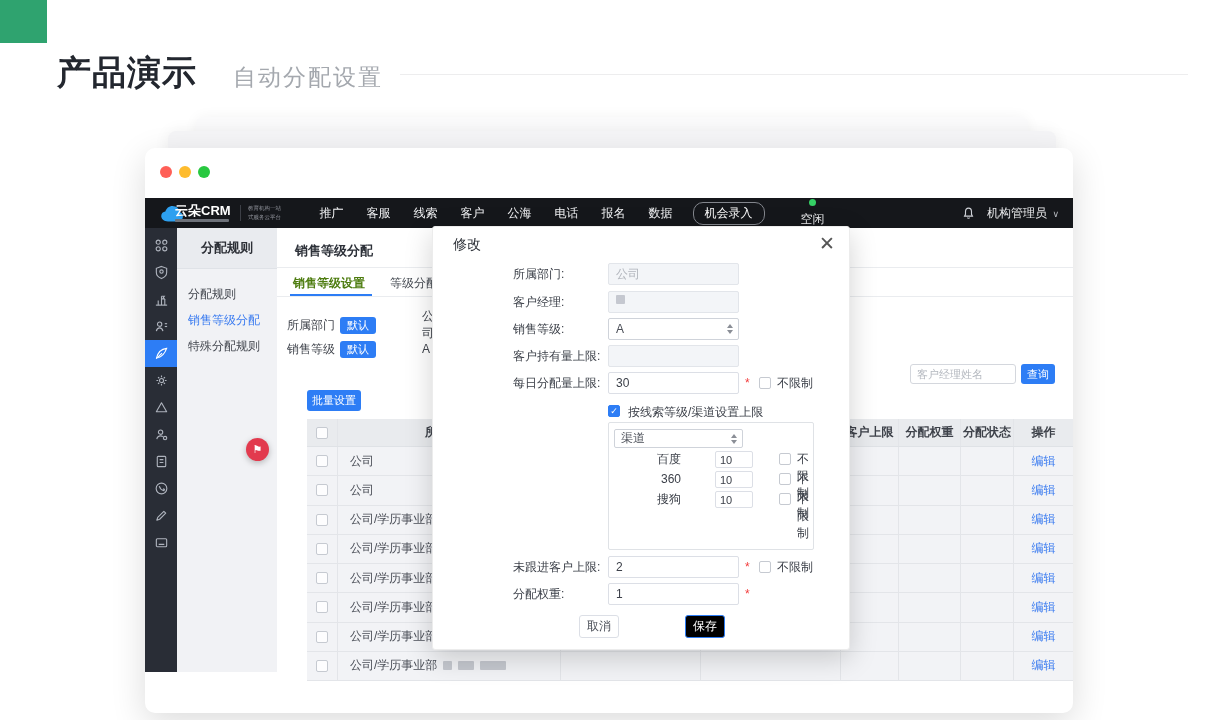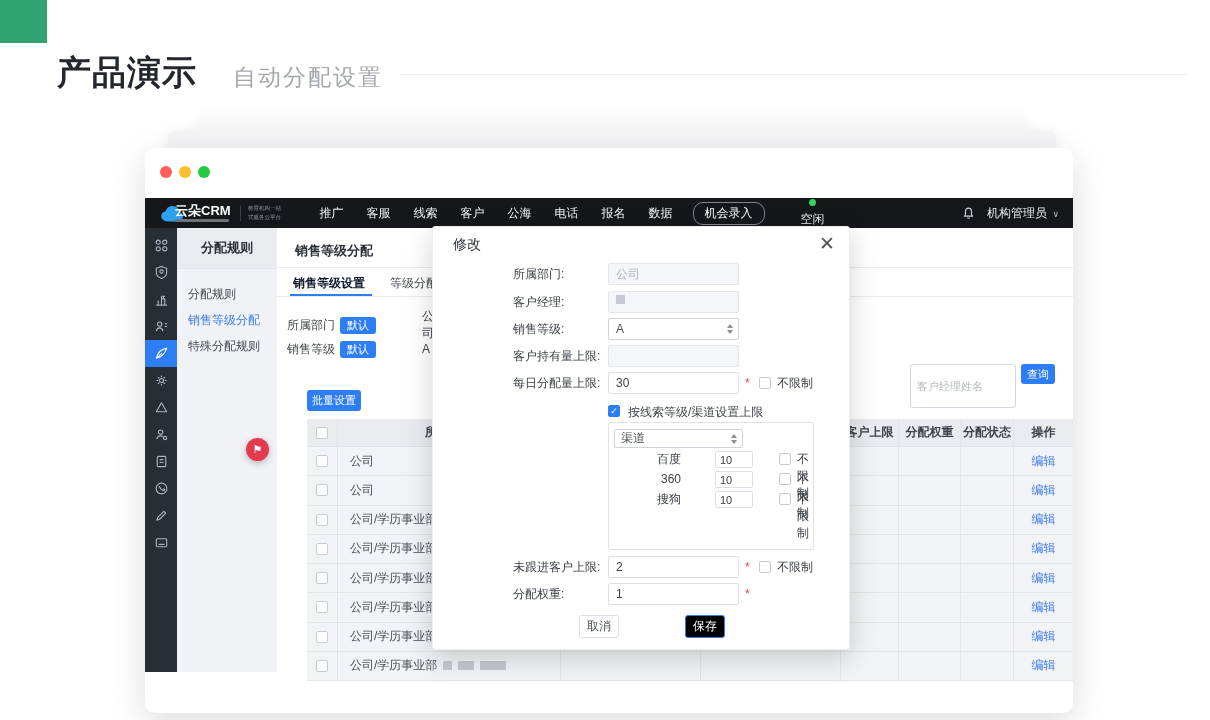--- a/index.html
+++ b/index.html
@@ -43,30 +43,30 @@
   .rail-item svg{display:block;}
   .side2{width:100px;background:#f1f2f5;flex:none;}
   .side2-head{height:40px;line-height:40px;text-align:center;font-size:13px;font-weight:bold;color:#2c2f36;background:#e9ebef;border-bottom:1px solid #dfe2e7;}
   .side2-items{margin-top:12px;}
   .side2-item{height:26px;line-height:26px;padding-left:11px;font-size:12px;color:#41454d;cursor:default;}
   .side2-item.active{color:#3a7bf0;}
   .content{flex:1;position:relative;background:#fff;}
   .panel-title{position:absolute;left:18px;top:14px;font-size:13px;font-weight:bold;color:#2c3038;}
   .title-divider{position:absolute;left:0;right:0;top:39px;height:1px;background:#eaecef;}
   .tab{position:absolute;top:47px;font-size:12px;color:#454a52;}
-  .tab.active{font-weight:bold;color:#0f172a;}
+  .tab.active{font-weight:bold;color:#4d7c0f;}
   .tab1{left:16px;}.tab2{left:113px;}
   .tab-underline{position:absolute;left:13px;top:66px;width:82px;height:2px;background:#2d7df5;}
   .tabs-border{position:absolute;left:0;right:0;top:68px;height:1px;background:#eaecef;}
   .filter-row{position:absolute;left:0;height:18px;display:flex;align-items:center;font-size:12px;color:#41454d;}
   .fr1{top:88px;}.fr2{top:112px;}
   .f-label{position:absolute;left:10px;width:48px;text-align:right;}
   .f-btn{position:absolute;left:63px;width:36px;height:17px;background:#2d7df5;color:#fff;border:none;border-radius:3px;font-size:11px;line-height:17px;text-align:center;padding:0;}
   .f-val{position:absolute;left:145px;color:#3f434b;}
-  .search-input{position:absolute;left:633px;top:136px;width:92px;height:18px;border:1px solid #d4d7dd;border-radius:3px;font-size:11px;padding:12px 6px;color:#333;background:#fff;}
+  .search-input{position:absolute;left:633px;top:136px;width:92px;height:18px;border:1px solid #d4d7dd;border-radius:3px;font-size:11px;padding:0 6px;color:#333;background:#fff;}
   .search-input::placeholder{color:#b4b8bf;}
   .search-btn{position:absolute;left:744px;top:136px;width:34px;height:20px;background:#2d7df5;color:#fff;border:none;border-radius:3px;font-size:11px;padding:0;}
   .batch-btn{position:absolute;left:30px;top:162px;width:54px;height:21px;background:#2d7df5;color:#fff;border:none;border-radius:3px;font-size:11px;padding:0;}
   
   .table{position:absolute;left:30px;top:191px;width:766px;}
   .trow{display:flex;align-items:center;height:28.25px;background:#f2f3f6;border-bottom:1px solid #e3e5e9;font-size:12px;color:#4a4e57;}
   .thead{height:27px;background:#e9ebee;font-weight:bold;color:#3d4149;border-bottom:1px solid #dfe2e6;}
   .tc{height:100%;display:flex;align-items:center;justify-content:center;border-left:1px solid #e3e5e9;box-sizing:border-box;flex:none;}
   .tc:first-child{border-left:none;}
   .c1{width:30px;}.c2{width:223px;justify-content:flex-start;padding-left:12px;box-sizing:border-box;}

